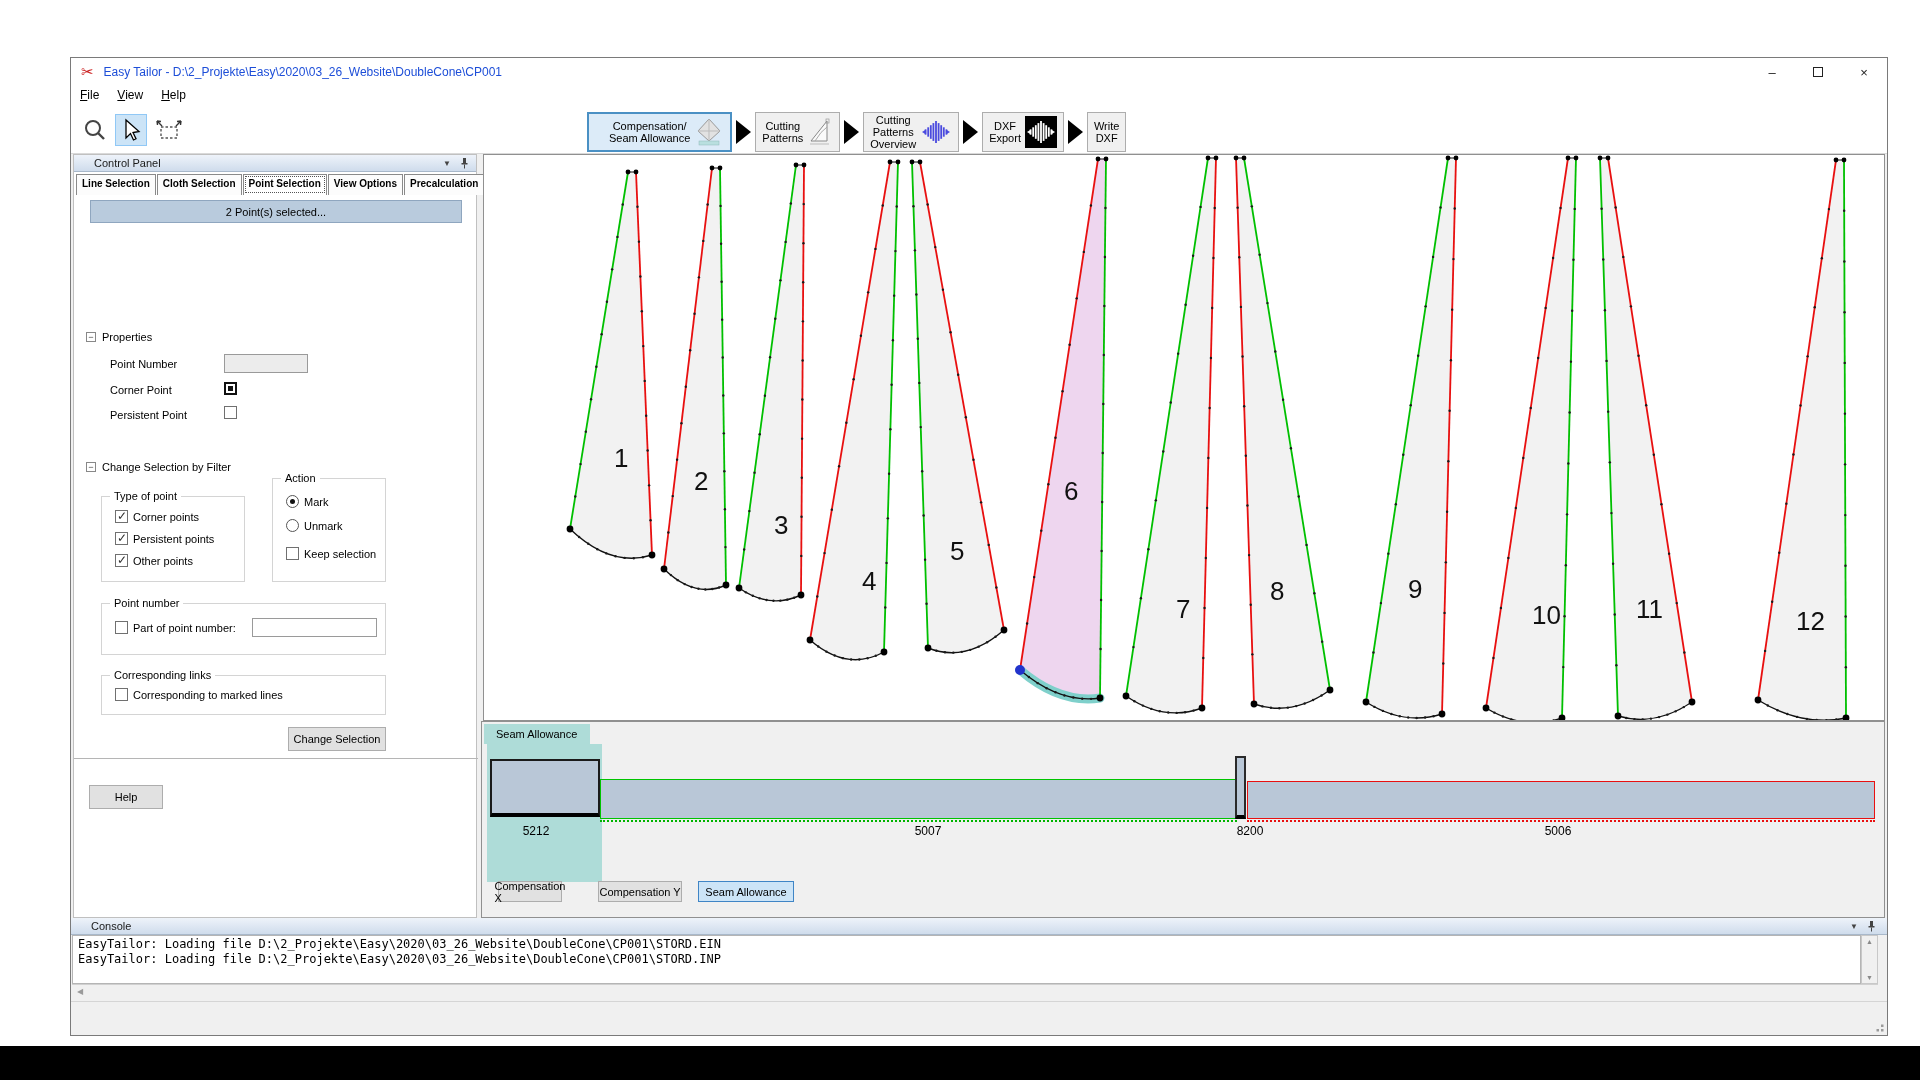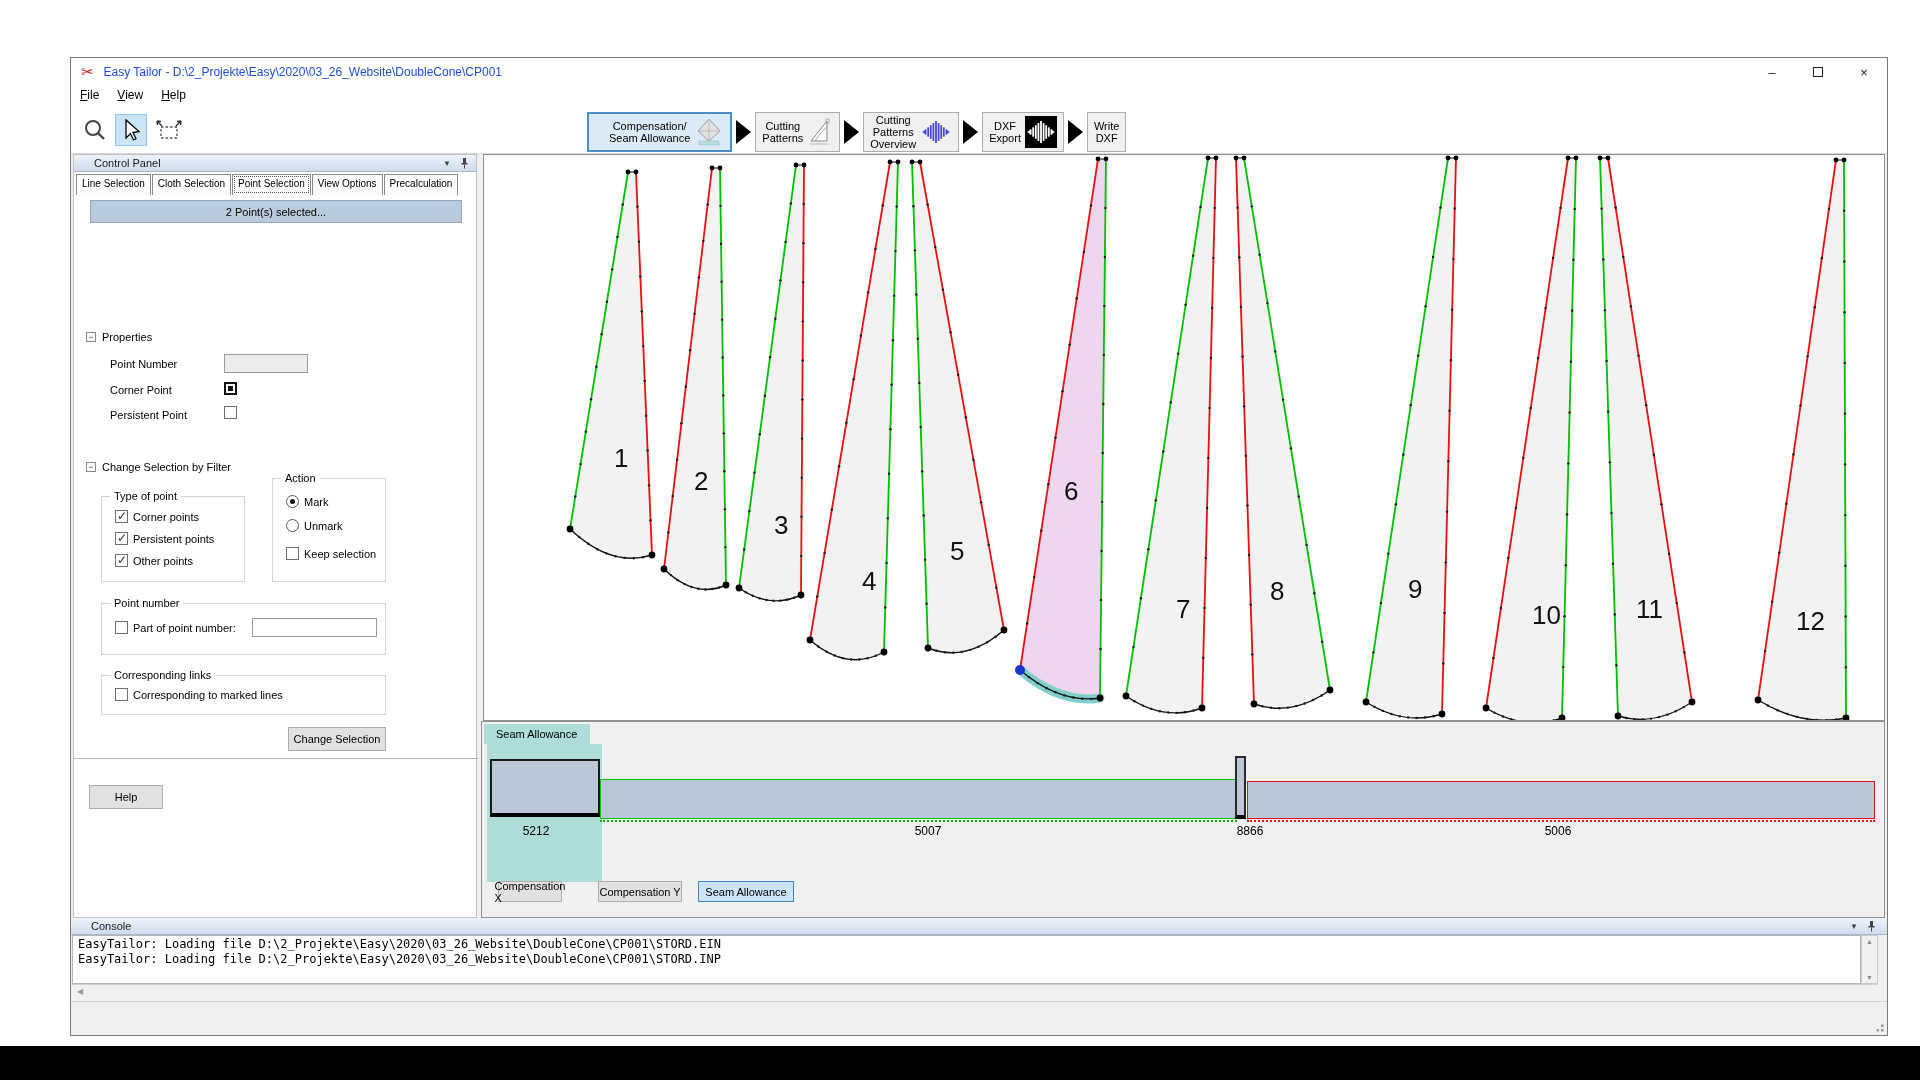--- a/index.html
+++ b/index.html
@@ -36,21 +36,21 @@
   
   .phead { background:linear-gradient(#eef3fa,#cfdcec); border-bottom:1px solid #a8b8ca; display:flex; align-items:center; font-size:11px; color:#1a1a1a; }
   .phead .ptitle { margin-left:20px; }
   .phead-icons { position:absolute; right:6px; display:flex; gap:8px; align-items:center; }
   .tri-down { font-size:8px; color:#444; }
 
   
   .cpanel { position:absolute; left:2px; top:96px; width:404px; height:764px; background:#fff; border:1px solid #c0c0c0; }
   .cpanel-head { position:absolute; left:0; top:0; width:100%; height:17px; }
   .cptabs { position:absolute; left:2px; top:19px; height:21px; display:flex; }
-  .cptab { font-size:10px; padding:3px 5px 2px 5px; border:1px solid #8a8a8a; border-bottom:none; background:#fcfcfc; margin-right:1px; white-space:nowrap; color:#000; }
+  .cptab { font-size:10px; padding:3px 5px 2px 5px; border:1px solid #8a8a8a; border-bottom:none; background:#fcfcfc; margin-right:1px; white-space:nowrap; color:#000;font-weight:bold; }
   .cptab.active { outline:1px dotted #555; outline-offset:-3px; background:#fff; }
   .banner { position:absolute; left:16px; top:45px; width:372px; height:23px; background:#b9cbdd; border:1px solid #8fa6bf; font-size:11px; display:flex; align-items:center; justify-content:center; color:#000; }
   .sect-head { position:absolute; font-size:11px; color:#000; display:flex; align-items:center; gap:6px; }
   .collapse-box { width:10px; height:10px; border:1px solid #888; font-size:9px; line-height:8px; text-align:center; color:#444; background:#fff; }
   .lbl { position:absolute; font-size:11px; color:#000; }
   .field { position:absolute; height:19px; border:1px solid #9a9a9a; }
   .field.gray { background:#ececec; }
   .field.white { background:#fff; }
   .cb { width:13px; height:13px; background:#fff; border:1px solid #707070; position:relative; flex:none; }
   .cb.ind { border:2px solid #111; }
@@ -778,21 +778,21 @@
 
       <div class="sbox" style="left:8px; top:37px; width:110px; height:58px; border:2px solid #1a1a1a; border-bottom:4px solid #000"></div>
       <div class="sbox" style="left:118px; top:57px; width:637px; height:40px; border:1.5px solid #00c400"></div>
       <div class="sbox" style="left:753px; top:34px; width:11px; height:63px; border:2px solid #2a2a2a; border-bottom:4px solid #000"></div>
       <div class="sbox" style="left:765px; top:59px; width:628px; height:38px; border:1.5px solid #e81010"></div>
       <div class="dotline" style="left:118px; top:98px; width:637px; border-top:2px dotted #00b400"></div>
       <div class="dotline" style="left:765px; top:98px; width:628px; border-top:2px dotted #e81010"></div>
 
       <span class="sbox-label" style="left:54px;  top:102px">5212</span>
       <span class="sbox-label" style="left:446px; top:102px">5007</span>
-      <span class="sbox-label" style="left:768px; top:102px">8866</span>
+      <span class="sbox-label" style="left:768px; top:102px">8200</span>
       <span class="sbox-label" style="left:1076px;top:102px">5006</span>
 
       <div id="seamtabs">
           <div class="seam-tab" style="left: 16px; width: 64px;">Compensation X</div>
           <div class="seam-tab" style="left: 116px; width: 84px;">Compensation Y</div>
           <div class="seam-tab active" style="left: 216px; width: 96px;">Seam Allowance</div>
         </div>
     </div>
 
     <div class="phead console-head">

